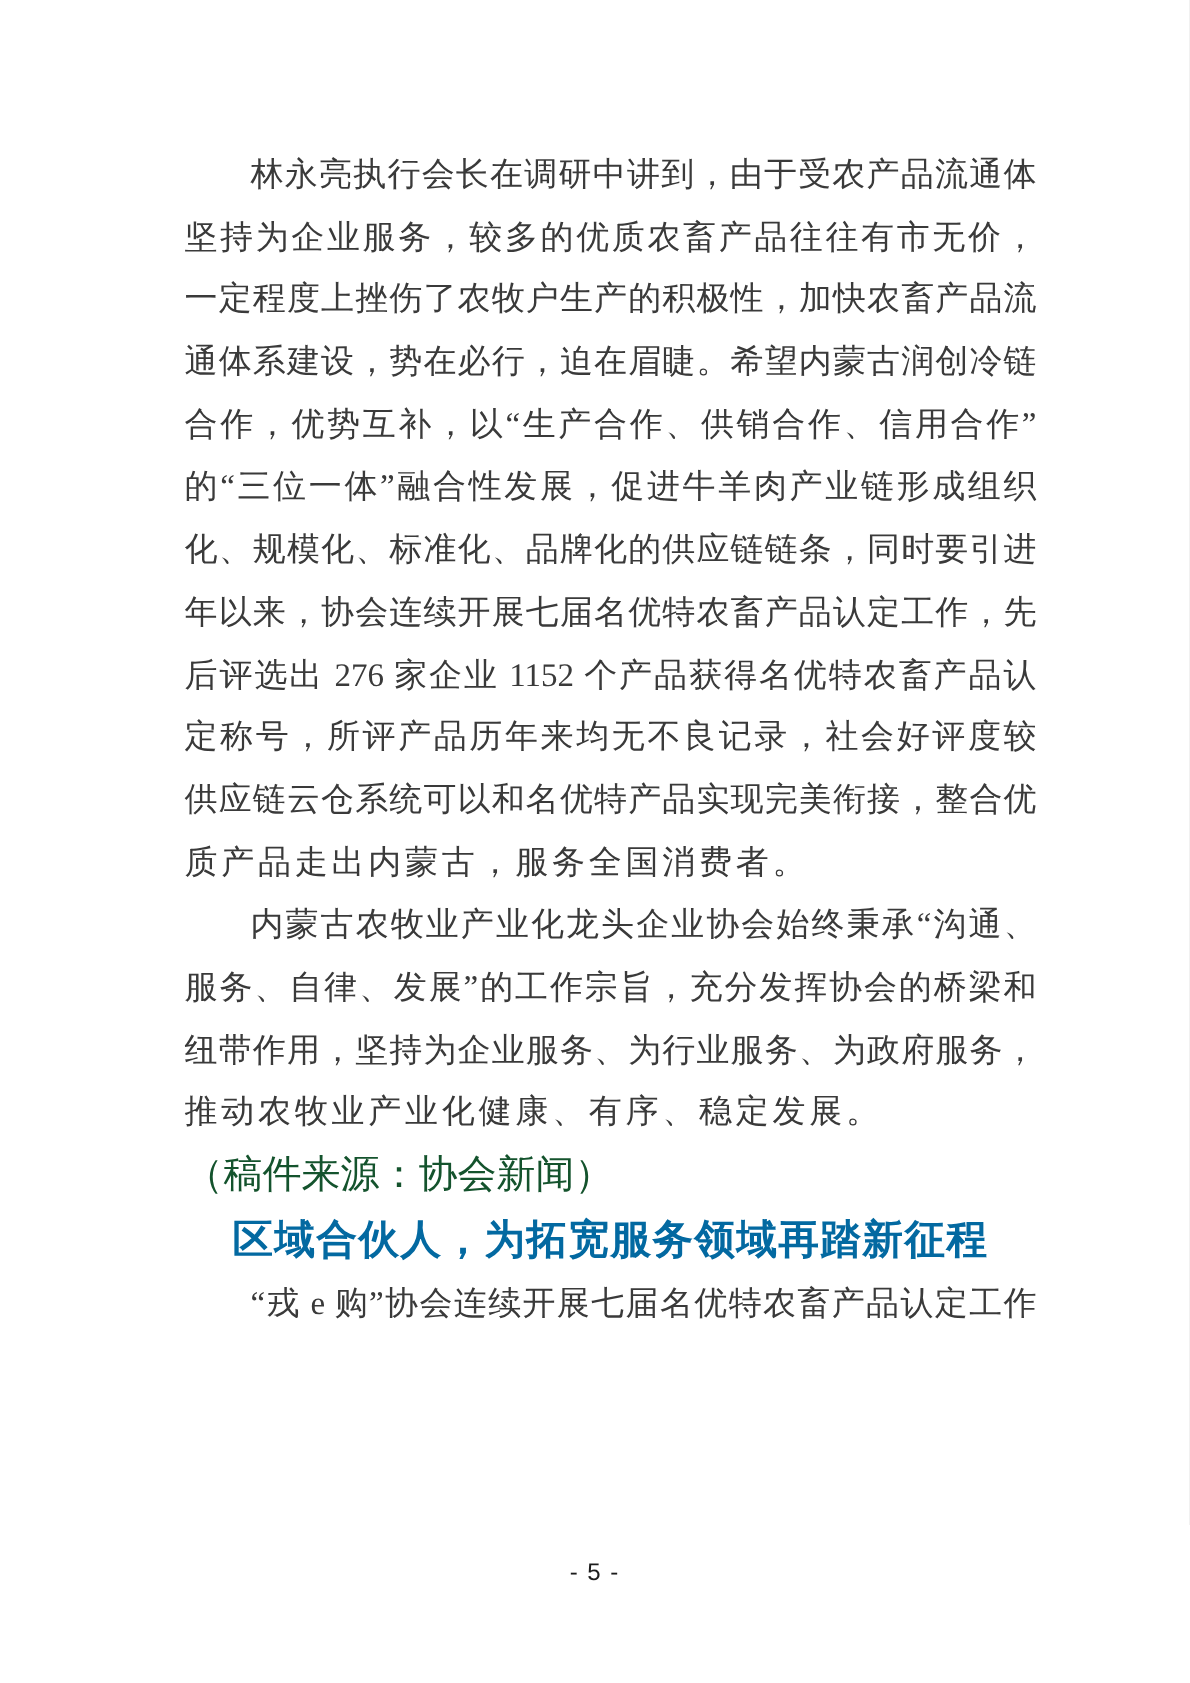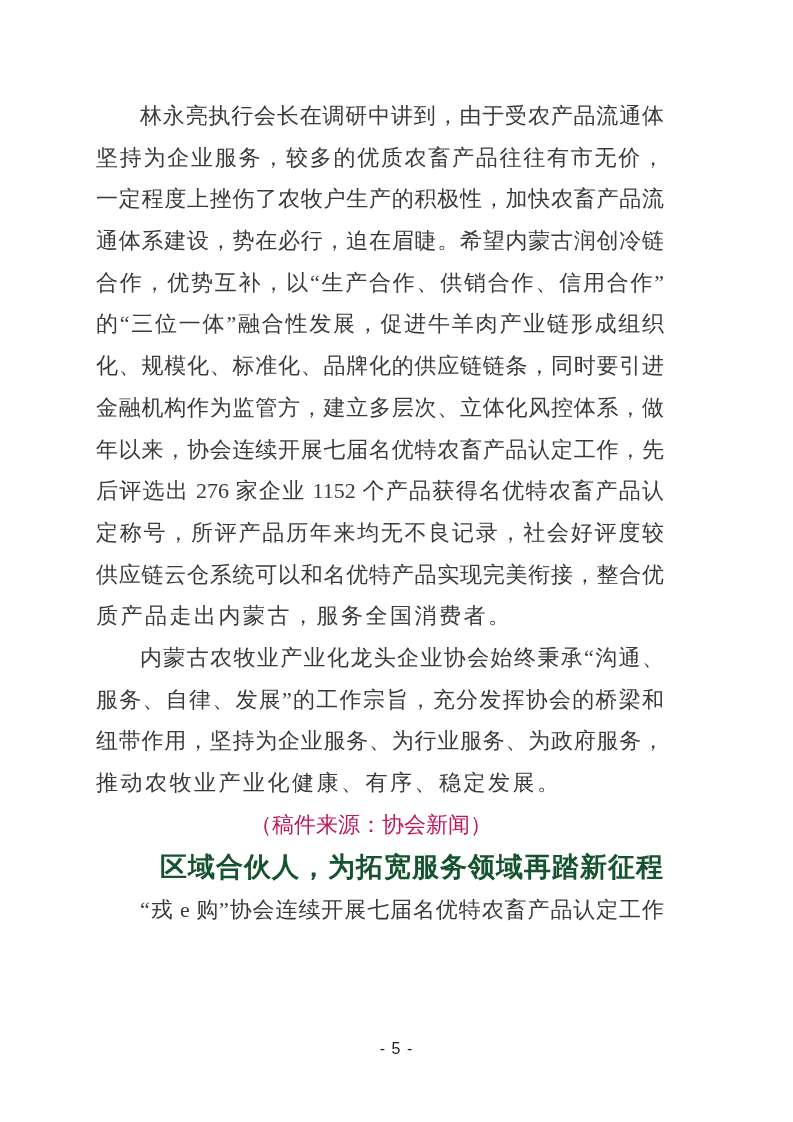--- a/index.html
+++ b/index.html
@@ -11,21 +11,21 @@
     position: relative;
     width: 793px;
     height: 1122px;
     margin: 0 auto;
     background: #ffffff;
     overflow: hidden;
     font-family: "Liberation Serif", serif;
   }
   .text-block {
     position: absolute;
-    left: 96px;
+    left: 123px;
     top: 95px;
     width: 568px;
     color: #3a3a3a;
   }
   .ln {
     font-size: 22px;
     line-height: 41.7px;
     height: 41.7px;
     overflow: hidden;
     text-align: justify;
@@ -33,34 +33,34 @@
     text-justify: inter-character;
   }
   .ln.first {
     text-indent: 44px;
   }
   .ln.last {
     text-align-last: left;
     letter-spacing: 2.5px;
   }
   .source-line {
-    font-size: 22px;
+    font-size: 26px;
     line-height: 41.7px;
     height: 41.7px;
-    text-align: center;
+    text-align: left;
     padding-right: 18px;
-    color: #be185d;
+    color: #14532d;
   }
   .section-heading {
     font-size: 27px;
     line-height: 44px;
     height: 44px;
-    text-align: right;
+    text-align: center;
     font-weight: bold;
-    color: #14532d;
+    color: #0369a1;
     letter-spacing: 1px;
   }
   .page-number {
     position: absolute;
     left: 0;
     right: 0;
     top: 1040px;
     text-align: center;
     font-size: 16px;
     letter-spacing: 1px;
@@ -75,21 +75,20 @@
   <div class="text-block">
 
     <div>
       <div class="ln first">林永亮执行会长在调研中讲到，由于受农产品流通体</div>
       <div class="ln">坚持为企业服务，较多的优质农畜产品往往有市无价，</div>
       <div class="ln">一定程度上挫伤了农牧户生产的积极性，加快农畜产品流</div>
       <div class="ln">通体系建设，势在必行，迫在眉睫。希望内蒙古润创冷链</div>
       <div class="ln">合作，优势互补，以“生产合作、供销合作、信用合作”</div>
       <div class="ln">的“三位一体”融合性发展，促进牛羊肉产业链形成组织</div>
       <div class="ln">化、规模化、标准化、品牌化的供应链链条，同时要引进</div>
-      <div class="ln">金融机构作为监管方，建立多层次、立体化风控体系，做</div>
       <div class="ln">年以来，协会连续开展七届名优特农畜产品认定工作，先</div>
       <div class="ln">后评选出 276 家企业 1152 个产品获得名优特农畜产品认</div>
       <div class="ln">定称号，所评产品历年来均无不良记录，社会好评度较高，</div>
       <div class="ln">供应链云仓系统可以和名优特产品实现完美衔接，整合优</div>
       <div class="ln last">质产品走出内蒙古，服务全国消费者。</div>
     </div>
 
     <div>
       <div class="ln first">内蒙古农牧业产业化龙头企业协会始终秉承“沟通、</div>
       <div class="ln">服务、自律、发展”的工作宗旨，充分发挥协会的桥梁和</div>

